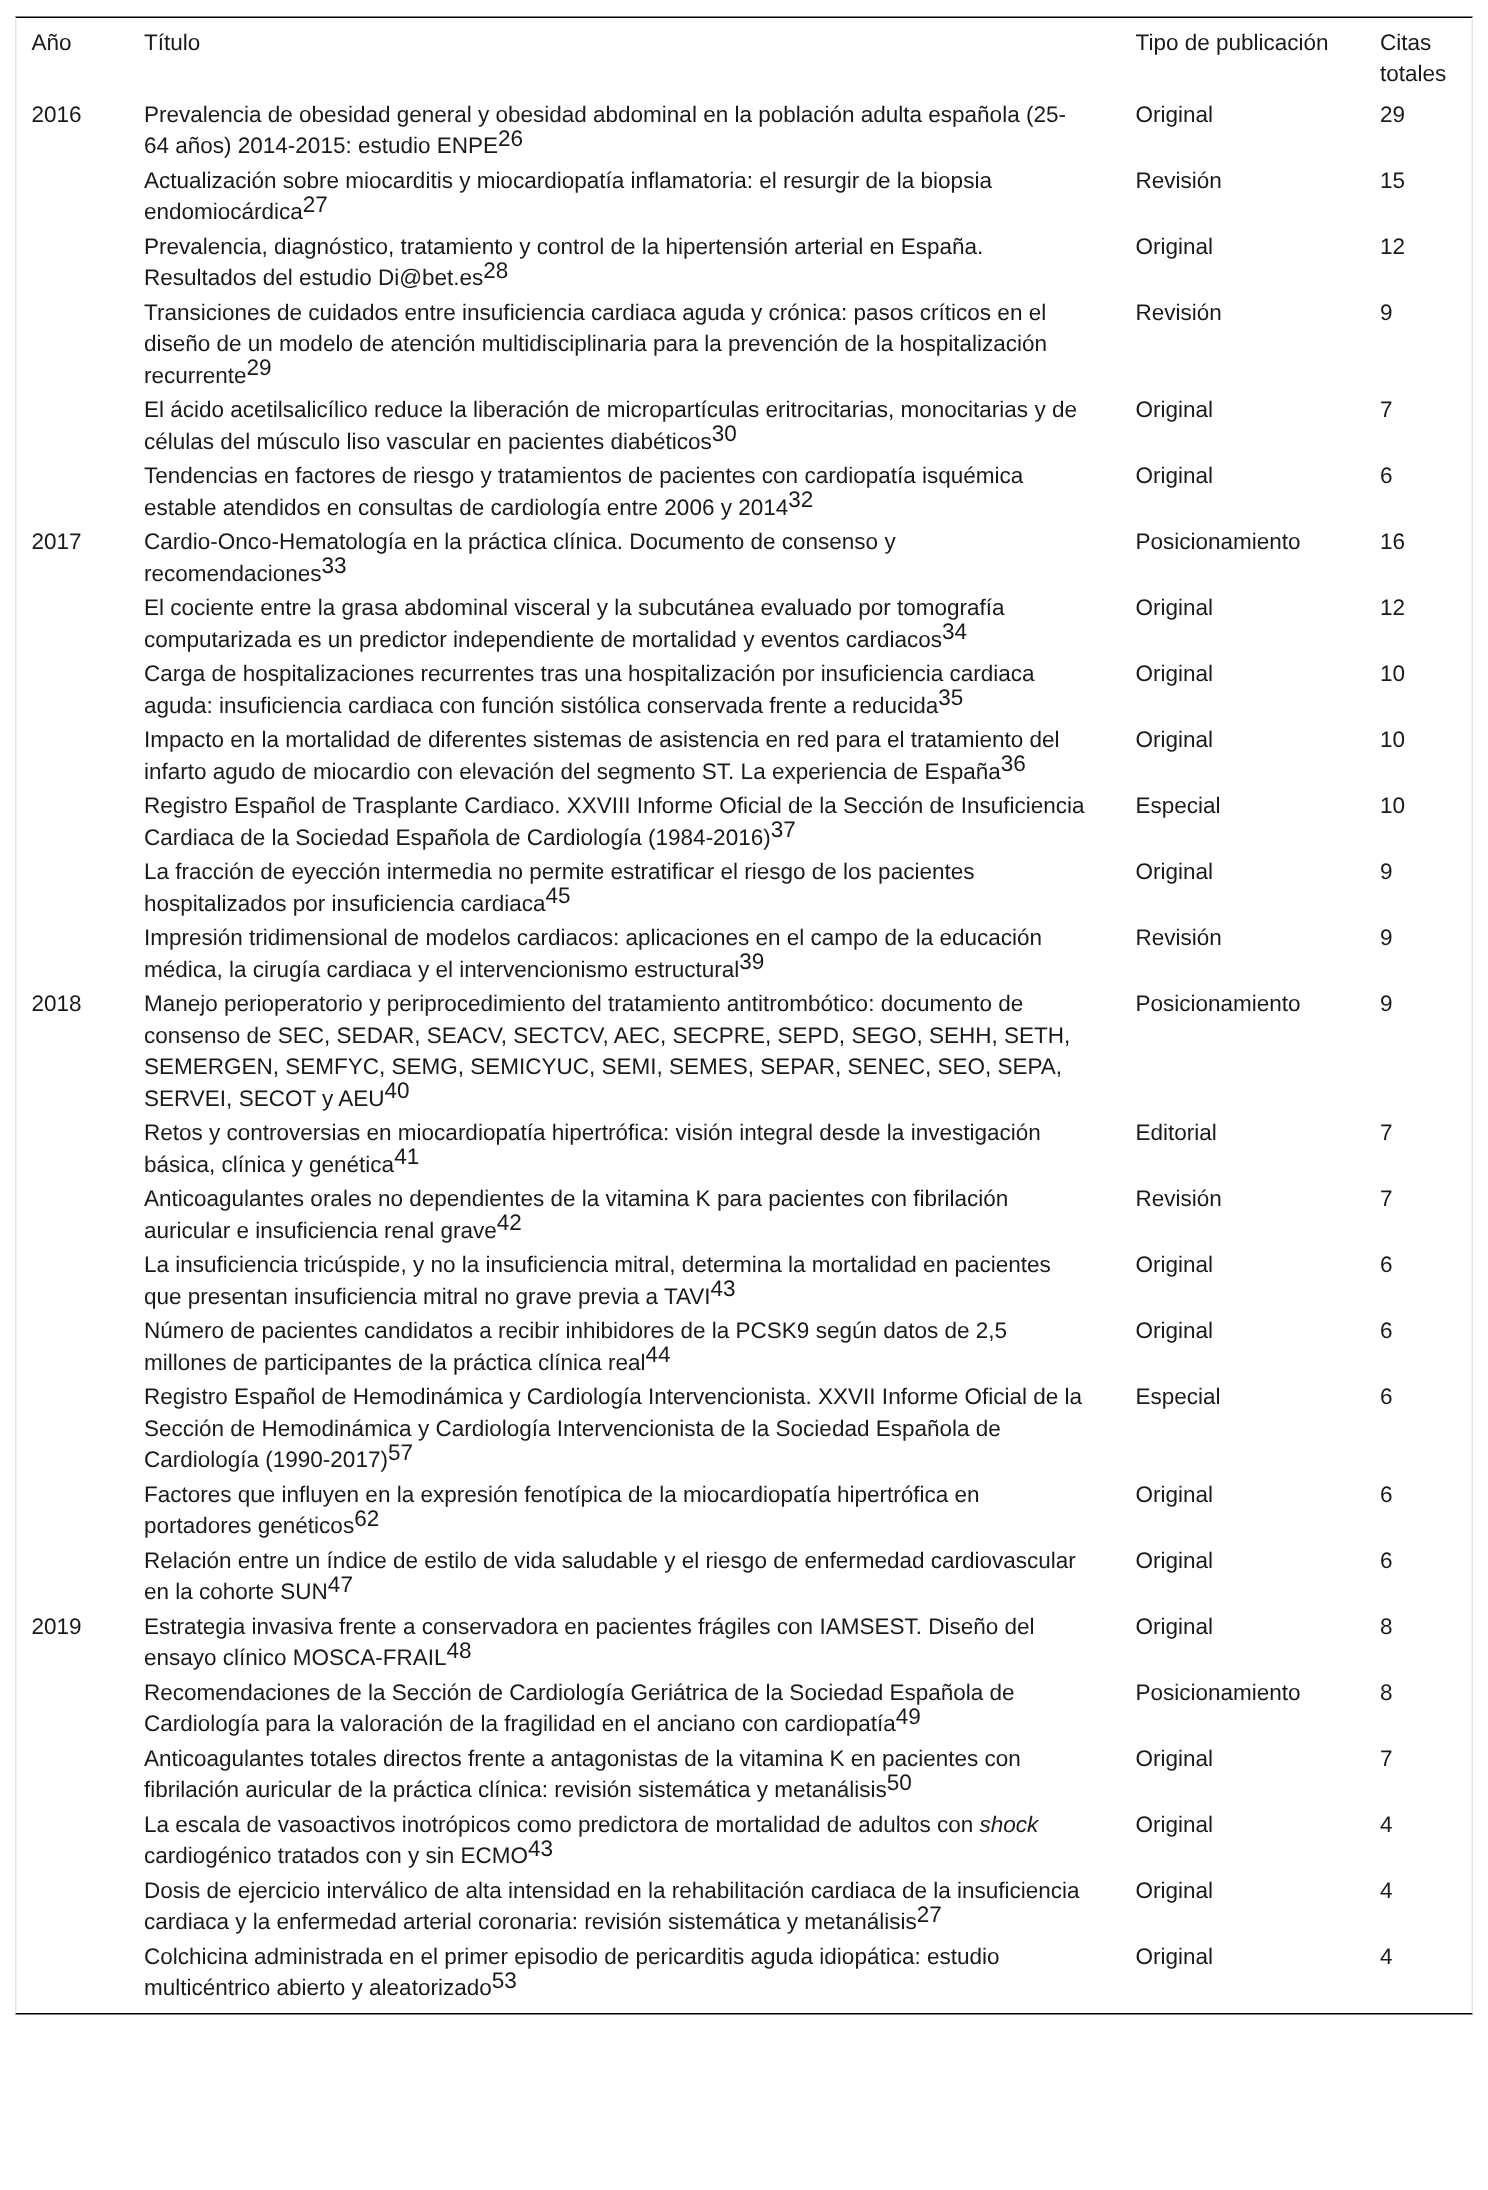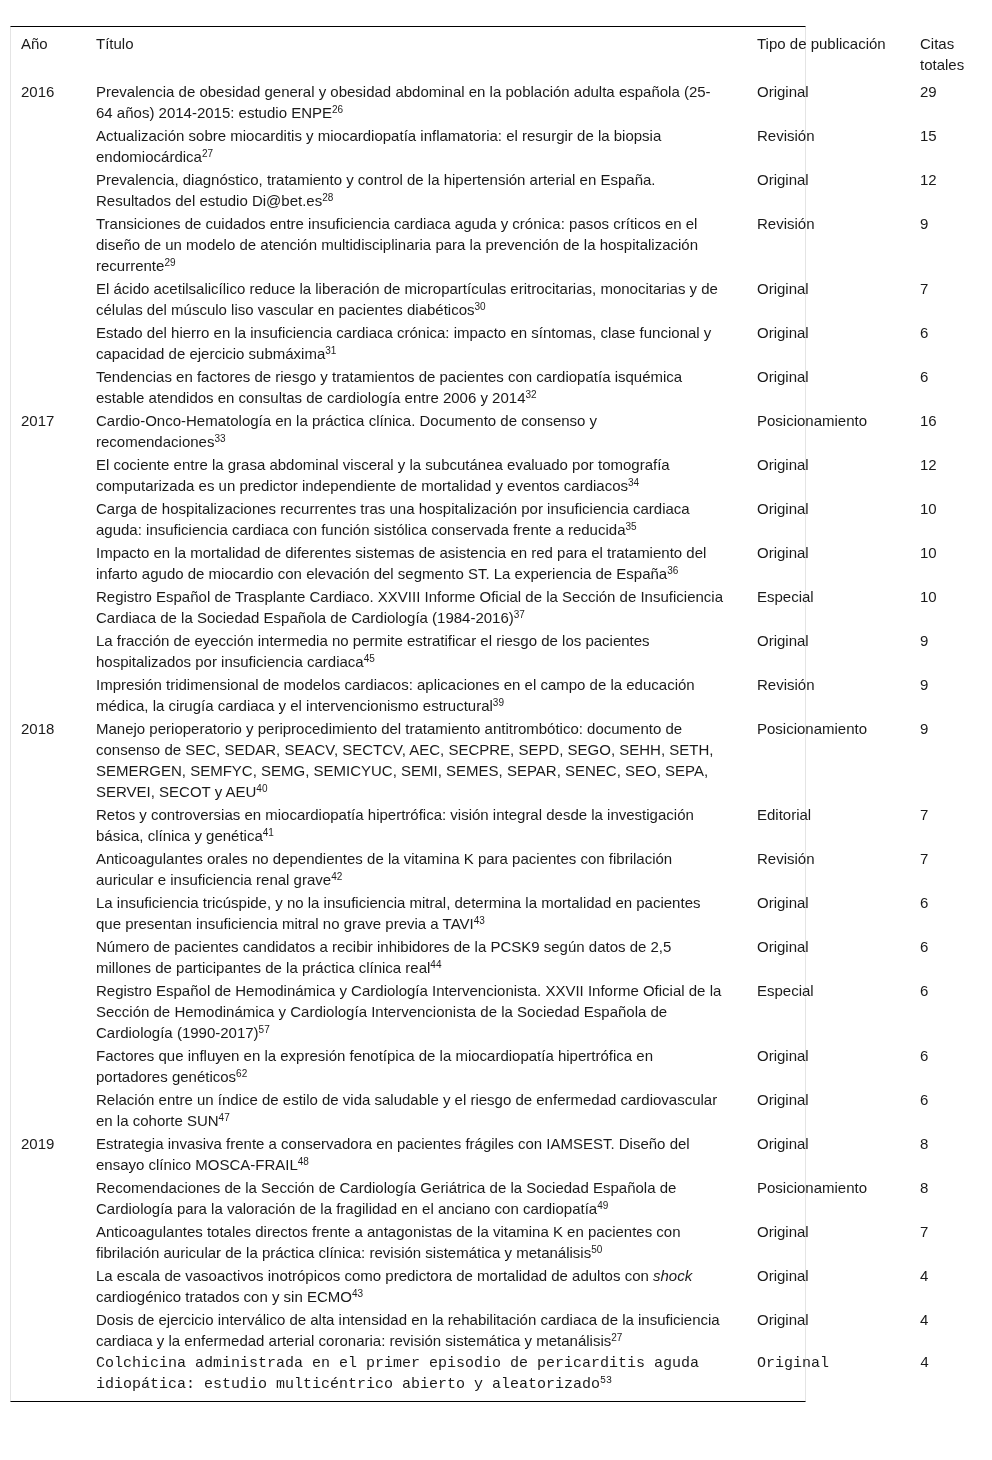--- a/index.html
+++ b/index.html
@@ -11,22 +11,22 @@
     width: 992px;
     height: 1460px;
     position: relative;
     font-family: "Liberation Sans", sans-serif;
     font-size: 15px;
     color: #1a1a1a;
   }
   .table-wrap {
     position: absolute;
     left: 10px;
-    top: 26px;
-    width: 796px;
+    top: 11px;
+    width: 972px;
     border-top: 1px solid #000;
     border-bottom: 1px solid #000;
     border-left: 1px solid #e4e4e4;
     border-right: 1px solid #e4e4e4;
     box-sizing: border-box;
   }
   table {
     border-collapse: collapse;
     width: 100%;
     table-layout: fixed;
@@ -46,25 +46,25 @@
     padding-top: 1px;
     padding-bottom: 1px;
   }
   col.c-year { width: 85px; }
   col.c-title { width: 661px; }
   col.c-type { width: 163px; }
   col.c-cites { width: 61px; }
   .pad-l { padding-left: 10px; }
   .title-cell { padding-right: 30px; }
   sup {
-    font-size: 10px;
+    font-size: 15px;
     line-height: 0;
     vertical-align: 5px;
   }
-  tbody tr:last-child td { padding-bottom: 6px; font-family: Liberation Mono, monospace; }
+  tbody tr:last-child td { padding-bottom: 6px; }
 </style>
 </head>
 <body>
 
 <div class="table-wrap">
   <table>
     <colgroup>
       <col class="c-year">
         <col class="c-title">
         <col class="c-type">
@@ -104,26 +104,20 @@
           <td>9</td>
         </tr>
         <tr>
           <td class="pad-l"></td>
           <td class="title-cell"><span>El ácido acetilsalicílico reduce la liberación de micropartículas eritrocitarias, monocitarias y de células del músculo liso vascular en pacientes diabéticos</span><sup>30</sup></td>
           <td>Original</td>
           <td>7</td>
         </tr>
         <tr>
           <td class="pad-l"></td>
-          <td class="title-cell"><span>Estado del hierro en la insuficiencia cardiaca crónica: impacto en síntomas, clase funcional y capacidad de ejercicio submáxima</span><sup>31</sup></td>
-          <td>Original</td>
-          <td>6</td>
-        </tr>
-        <tr>
-          <td class="pad-l"></td>
           <td class="title-cell"><span>Tendencias en factores de riesgo y tratamientos de pacientes con cardiopatía isquémica estable atendidos en consultas de cardiología entre 2006 y 2014</span><sup>32</sup></td>
           <td>Original</td>
           <td>6</td>
         </tr>
         <tr>
           <td class="pad-l">2017</td>
           <td class="title-cell"><span>Cardio-Onco-Hematología en la práctica clínica. Documento de consenso y recomendaciones</span><sup>33</sup></td>
           <td>Posicionamiento</td>
           <td>16</td>
         </tr>

